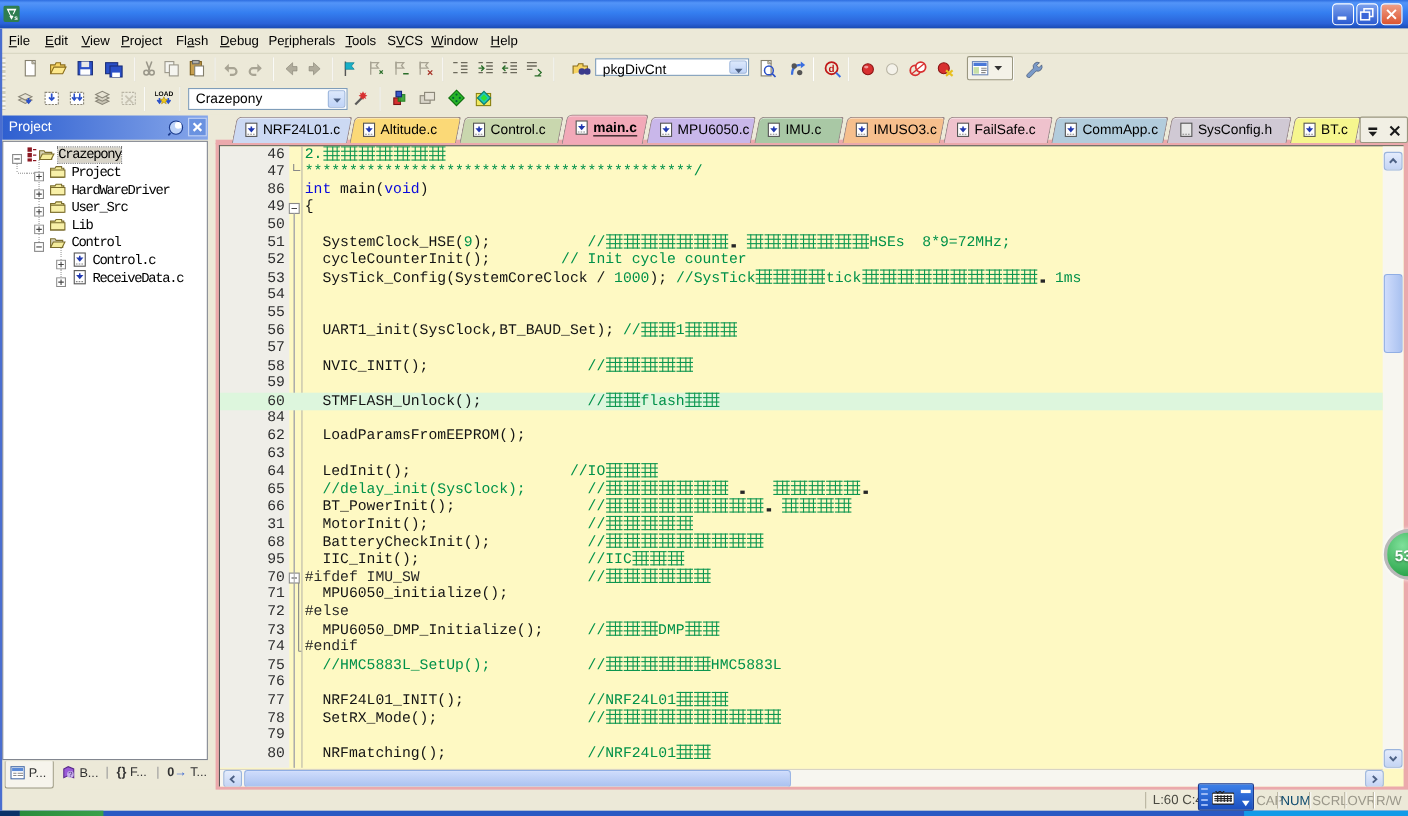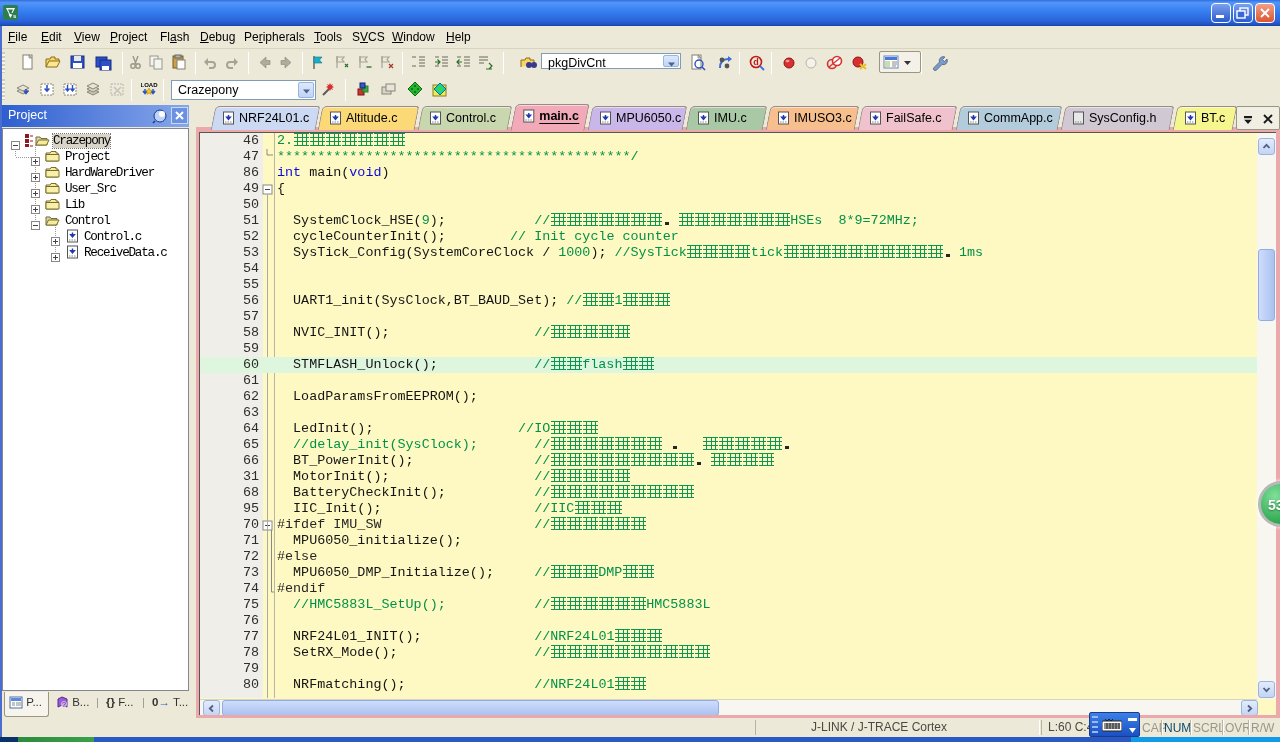--- a/index.html
+++ b/index.html
@@ -425,21 +425,21 @@
 <div class="cl" style="top:80px"><span class="ln">51</span>  SystemClock_HSE(<span class="g">9</span>);           <span class="g">//<i class="h"></i><i class="h"></i><i class="h"></i><i class="h"></i><i class="h"></i><i class="h"></i><i class="h"></i><i class="p"></i><i class="h"></i><i class="h"></i><i class="h"></i><i class="h"></i><i class="h"></i><i class="h"></i><i class="h"></i>HSEs  8*9=72MHz;</span></div>
 <div class="cl" style="top:96px"><span class="ln">52</span>  cycleCounterInit();        <span class="g">// Init cycle counter</span></div>
 <div class="cl" style="top:112px"><span class="ln">53</span>  SysTick_Config(SystemCoreClock / <span class="g">1000</span>); <span class="g">//SysTick<i class="h"></i><i class="h"></i><i class="h"></i><i class="h"></i>tick<i class="h"></i><i class="h"></i><i class="h"></i><i class="h"></i><i class="h"></i><i class="h"></i><i class="h"></i><i class="h"></i><i class="h"></i><i class="h"></i><i class="p"></i>1ms</span></div>
 <div class="cl" style="top:128px"><span class="ln">54</span></div>
 <div class="cl" style="top:144px"><span class="ln">55</span></div>
 <div class="cl" style="top:160px"><span class="ln">56</span>  UART1_init(SysClock,BT_BAUD_Set); <span class="g">//<i class="h"></i><i class="h"></i>1<i class="h"></i><i class="h"></i><i class="h"></i></span></div>
 <div class="cl" style="top:176px"><span class="ln">57</span></div>
 <div class="cl" style="top:192px"><span class="ln">58</span>  NVIC_INIT();                  <span class="g">//<i class="h"></i><i class="h"></i><i class="h"></i><i class="h"></i><i class="h"></i></span></div>
 <div class="cl" style="top:208px"><span class="ln">59</span></div>
 <div class="cl" style="top:224px"><span class="ln">60</span>  STMFLASH_Unlock();            <span class="g">//<i class="h"></i><i class="h"></i>flash<i class="h"></i><i class="h"></i></span></div>
-<div class="cl" style="top:240px"><span class="ln">61</span></div>
+<div class="cl" style="top:240px"><span class="ln">84</span></div>
 <div class="cl" style="top:256px"><span class="ln">62</span>  LoadParamsFromEEPROM();</div>
 <div class="cl" style="top:272px"><span class="ln">63</span></div>
 <div class="cl" style="top:288px"><span class="ln">64</span>  LedInit();                  <span class="g">//IO<i class="h"></i><i class="h"></i><i class="h"></i></span></div>
 <div class="cl" style="top:304px"><span class="ln">65</span><span class="g">  //delay_init(SysClock);       //<i class="h"></i><i class="h"></i><i class="h"></i><i class="h"></i><i class="h"></i><i class="h"></i><i class="h"></i> <i class="p"></i>  <i class="h"></i><i class="h"></i><i class="h"></i><i class="h"></i><i class="h"></i><i class="p"></i></span></div>
 <div class="cl" style="top:320px"><span class="ln">66</span>  BT_PowerInit();               <span class="g">//<i class="h"></i><i class="h"></i><i class="h"></i><i class="h"></i><i class="h"></i><i class="h"></i><i class="h"></i><i class="h"></i><i class="h"></i><i class="p"></i><i class="h"></i><i class="h"></i><i class="h"></i><i class="h"></i></span></div>
 <div class="cl" style="top:336px"><span class="ln">31</span>  MotorInit();                  <span class="g">//<i class="h"></i><i class="h"></i><i class="h"></i><i class="h"></i><i class="h"></i></span></div>
 <div class="cl" style="top:352px"><span class="ln">68</span>  BatteryCheckInit();           <span class="g">//<i class="h"></i><i class="h"></i><i class="h"></i><i class="h"></i><i class="h"></i><i class="h"></i><i class="h"></i><i class="h"></i><i class="h"></i></span></div>
 <div class="cl" style="top:368px"><span class="ln">95</span>  IIC_Init();                   <span class="g">//IIC<i class="h"></i><i class="h"></i><i class="h"></i></span></div>
 <div class="cl" style="top:384px"><span class="ln">70</span><span class="p">#ifdef IMU_SW                   </span><span class="g">//<i class="h"></i><i class="h"></i><i class="h"></i><i class="h"></i><i class="h"></i><i class="h"></i></span></div>
 <div class="cl" style="top:400px"><span class="ln">71</span>  MPU6050_initialize();</div>
@@ -593,23 +593,20 @@
           <text x="8" y="10.5" font-size="7" fill="#4a2a7c" text-anchor="middle">?</text>
         </svg> B...</div>
   <div style="position:absolute;left:94px;top:4px;color:#999">|</div>
   <div class="ptab" style="left:100px;width:40px"><b>{}</b> F...</div>
   <div style="position:absolute;left:140px;top:4px;color:#999">|</div>
   <div class="ptab" style="left:146px;width:44px"><b>0</b><span style="color:#2a5ad0">→</span> T...</div>
  </div>
 </div>
 
 <div id="status">
- <div class="spanel" style="left:755px;width:285px">
-      <span style="position:absolute;left:55px;top:0">J-LINK / J-TRACE Cortex</span>
-    </div>
  <div class="spanel" style="left:1041px;width:92px">
       <span style="position:absolute;left:6px;top:0">L:60 C:4</span>
     </div>
  <span style="position:absolute;left:1142px;top:3px;color:#9a978a">CAP</span>
  <div class="spanel" style="left:1161px;width:0"></div>
  <span style="position:absolute;left:1164px;top:3px;color:#0c4a6e">NUM</span>
  <div class="spanel" style="left:1190px;width:0"></div>
  <span style="position:absolute;left:1193px;top:3px;color:#9a978a">SCRL</span>
  <div class="spanel" style="left:1222px;width:0"></div>
  <span style="position:absolute;left:1225px;top:3px;color:#9a978a">OVR</span>

